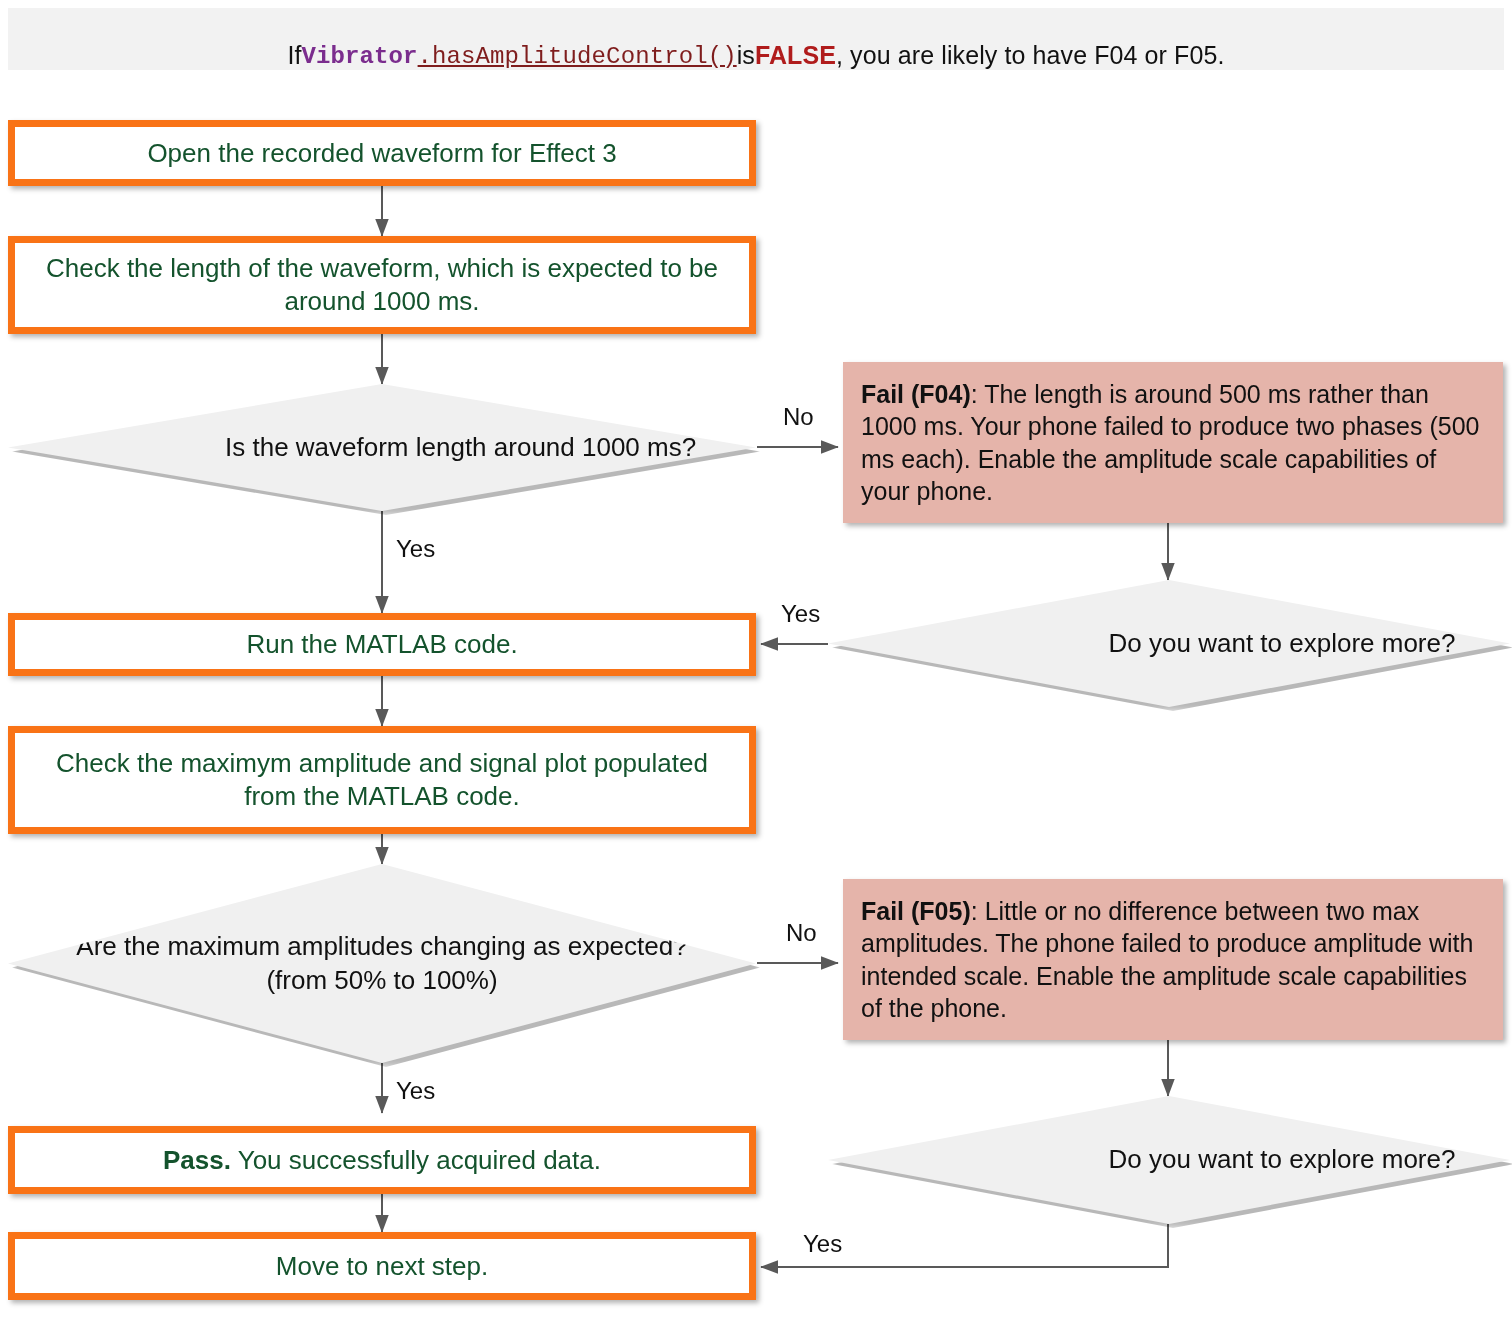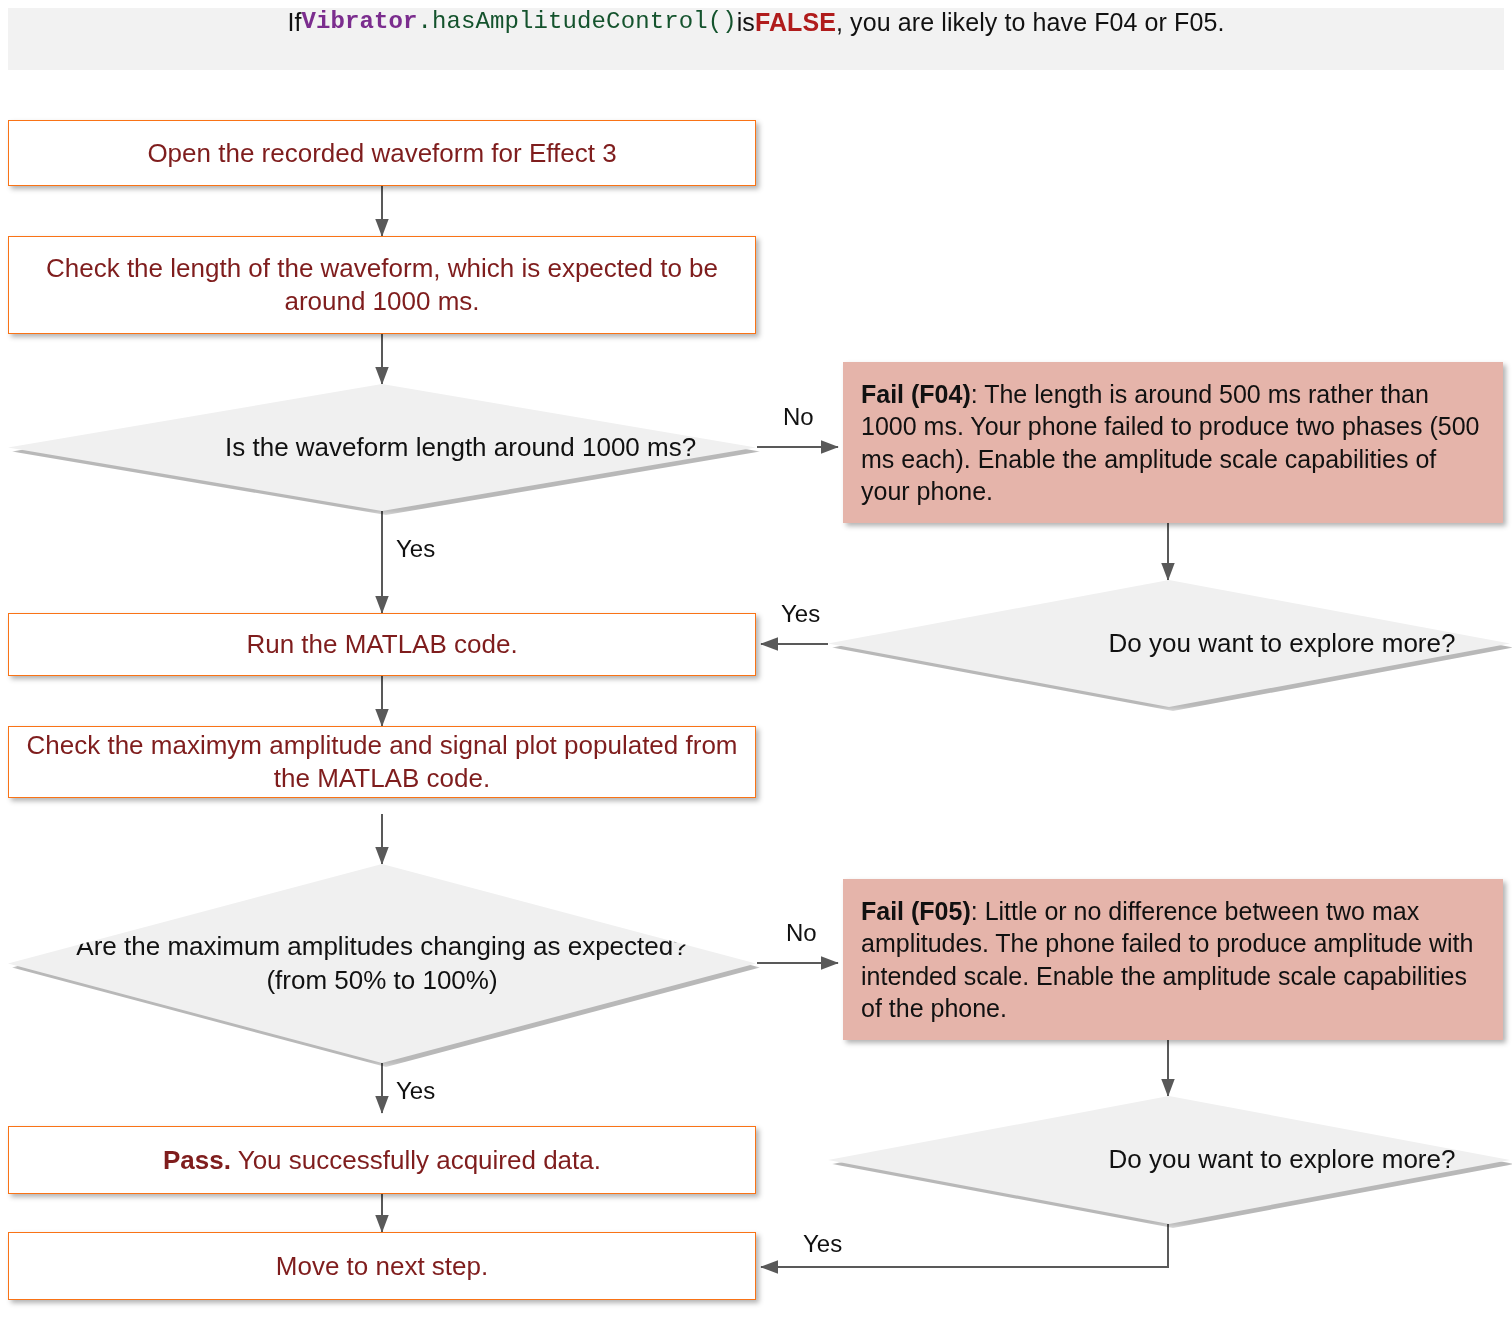--- a/index.html
+++ b/index.html
@@ -9,42 +9,42 @@
     font-family:"Liberation Sans", sans-serif;
     overflow:hidden;
     position:relative;
   }
   #stage{position:absolute;left:0;top:0;width:1512px;height:1320px;}
 
   
   .banner{
     position:absolute;left:8px;top:8px;width:1496px;height:62px;
     background:#f2f2f2;
-    display:flex;align-items:flex-start;justify-content:center;
+    display:flex;align-items:flex-end;justify-content:center;
     font-size:25px;color:#111111;
     letter-spacing:0.1px;
   }
   .banner .mono{font-family:"Liberation Mono", monospace;font-size:24px;}
   .banner .cls{color:#7b2d8e;font-weight:bold;}
-  .banner .meth{color:#14532d;}
+  .banner .meth{color:#7f1d1d;text-decoration:underline;}
   .banner .falseword{color:#b01c1c;font-weight:bold;}
 
   
   svg#links{position:absolute;left:0;top:0;width:1512px;height:1320px;pointer-events:none;}
 
   
   .node{position:absolute;box-sizing:border-box;}
 
   .proc{
     background:#ffffff;
-    border:1px solid #f97316;
+    border:7px solid #f97316;
     box-shadow:3px 3px 5px rgba(0,0,0,0.30);
     display:flex;align-items:center;justify-content:center;
     text-align:center;
-    font-size:26px;color:#7f1d1d;line-height:1.26;
+    font-size:26px;color:#14532d;line-height:1.26;
     padding:4px 14px;
   }
   .proc .b{font-weight:bold;}
 
   .fail{
     background:#e5b4aa;
     box-shadow:3px 3px 5px rgba(0,0,0,0.30);
     display:flex;align-items:center;
     text-align:left;
     font-size:25px;color:#111111;line-height:1.30;
@@ -141,21 +141,21 @@
     <div class="dec-shadow"></div>
     <div class="dec dec-inner">
       <span class="dec-text">Is the waveform length around 1000 ms?</span>
     </div>
   </div>
 
   <div class="node proc" style="left:8px;top:613px;width:748px;height:63px;">
     <span>Run the MATLAB code.</span>
   </div>
 
-  <div class="node proc" style="left:8px;top:726px;width:748px;height:72px;">
+  <div class="node proc" style="left:8px;top:726px;width:748px;height:108px;">
     <span>Check the maximym amplitude and signal plot populated from the MATLAB code.</span>
   </div>
 
   <div class="dec-wrap" style="left:8px;top:864px;width:748px;height:199px;">
     <div class="dec-shadow"></div>
     <div class="dec dec-inner">
       <span class="dec-text">Are the maximum amplitudes changing as expected? (from 50% to 100%)</span>
     </div>
   </div>
 

